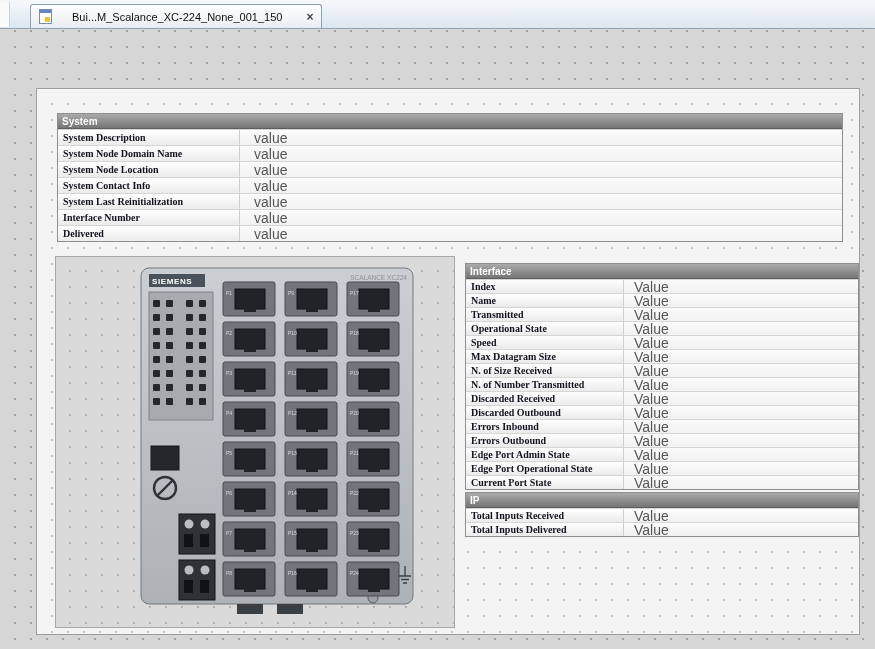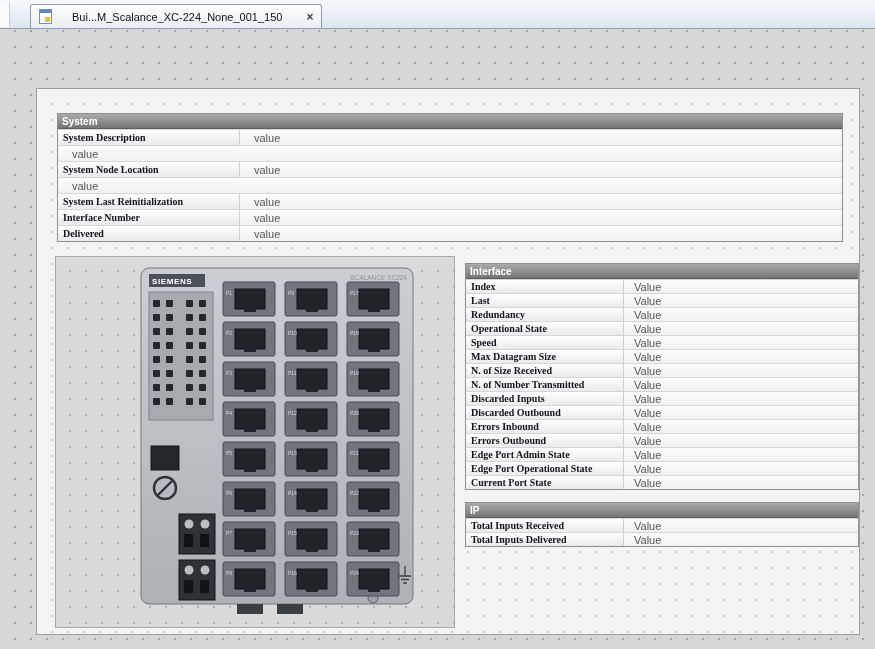--- a/index.html
+++ b/index.html
@@ -32,30 +32,30 @@
   .tbl{position:absolute;background:#fff;border:1px solid #8f8f8f;box-sizing:border-box;}
   .tbl-header{height:14px;display:flex;align-items:center;padding:0 4px;
     background:linear-gradient(#ababab,#757575);color:#fff;
     font-size:10px;font-weight:bold;border-bottom:1px solid #5e5e5e;}
   .row{display:flex;align-items:center;height:16px;box-sizing:border-box;
     background:linear-gradient(#ffffff,#ebebeb);border-top:1px solid #d6d6d6;}
   .row:first-of-type{border-top:none;}
   .cl{width:182px;box-sizing:border-box;padding-left:5px;
     font-size:10px;font-weight:bold;color:#13131f;
     border-right:1px solid #cfcfcf;height:100%;display:flex;align-items:center;font-family:Liberation Serif, serif;}
-  .cv{flex:1;box-sizing:border-box;padding-left:14px;font-size:11px;color:#575757;
+  .cv{flex:1;box-sizing:border-box;padding-left:14px;font-size:14px;color:#575757;
     height:100%;display:flex;align-items:center;
     background:linear-gradient(#fcfcfc,#f1f1f1);}
   .system{left:20px;top:24px;width:786px;}
   .right-col{position:absolute;left:428px;top:174px;width:426px;}
   .right-col .tbl{position:relative;width:394px;}
   .right-col .row{height:14px;}
   .right-col .cl{width:158px;}
   .right-col .cv{padding-left:10px;}
-  .ip{margin-top:12px;}
+  .ip{margin-top:2px;}
   
   .device-panel{position:absolute;left:18px;top:167px;width:400px;height:372px;
     box-sizing:border-box;border:1px solid #a8a8a8;
     background-color:#dadada;
     background-image:radial-gradient(#b2b2b2 1px, transparent 1.3px);
     background-size:16px 16px;background-position:6px 6px;
     display:flex;align-items:center;justify-content:center;padding-left:44px;}
   .device-svg{display:block;}
   .device-svg text{font-family:"Liberation Sans",sans-serif;}
 </style>
@@ -75,27 +75,29 @@
 
   <div class="outer">
 
     <div class="tbl system">
       <div class="tbl-header">System</div>
       <div class="row">
         <div class="cl">System Description</div>
         <div class="cv">value</div>
       </div>
       <div class="row">
+        <div class="cl">System Node Domain Name</div>
         <div class="cv">value</div>
       </div>
       <div class="row">
         <div class="cl">System Node Location</div>
         <div class="cv">value</div>
       </div>
       <div class="row">
+        <div class="cl">System Contact Info</div>
         <div class="cv">value</div>
       </div>
       <div class="row">
         <div class="cl">System Last Reinitialization</div>
         <div class="cv">value</div>
       </div>
       <div class="row">
         <div class="cl">Interface Number</div>
         <div class="cv">value</div>
       </div>
@@ -336,25 +338,25 @@
 
     <div class="right-col">
 
       <div class="tbl rt">
         <div class="tbl-header">Interface</div>
         <div class="row">
           <div class="cl">Index</div>
           <div class="cv">Value</div>
         </div>
         <div class="row">
-          <div class="cl">Last</div>
-          <div class="cv">Value</div>
-        </div>
-        <div class="row">
-          <div class="cl">Redundancy</div>
+          <div class="cl">Name</div>
+          <div class="cv">Value</div>
+        </div>
+        <div class="row">
+          <div class="cl">Transmitted</div>
           <div class="cv">Value</div>
         </div>
         <div class="row">
           <div class="cl">Operational State</div>
           <div class="cv">Value</div>
         </div>
         <div class="row">
           <div class="cl">Speed</div>
           <div class="cv">Value</div>
         </div>
@@ -364,21 +366,21 @@
         </div>
         <div class="row">
           <div class="cl">N. of Size Received</div>
           <div class="cv">Value</div>
         </div>
         <div class="row">
           <div class="cl">N. of Number Transmitted</div>
           <div class="cv">Value</div>
         </div>
         <div class="row">
-          <div class="cl">Discarded Inputs</div>
+          <div class="cl">Discarded Received</div>
           <div class="cv">Value</div>
         </div>
         <div class="row">
           <div class="cl">Discarded Outbound</div>
           <div class="cv">Value</div>
         </div>
         <div class="row">
           <div class="cl">Errors Inbound</div>
           <div class="cv">Value</div>
         </div>

